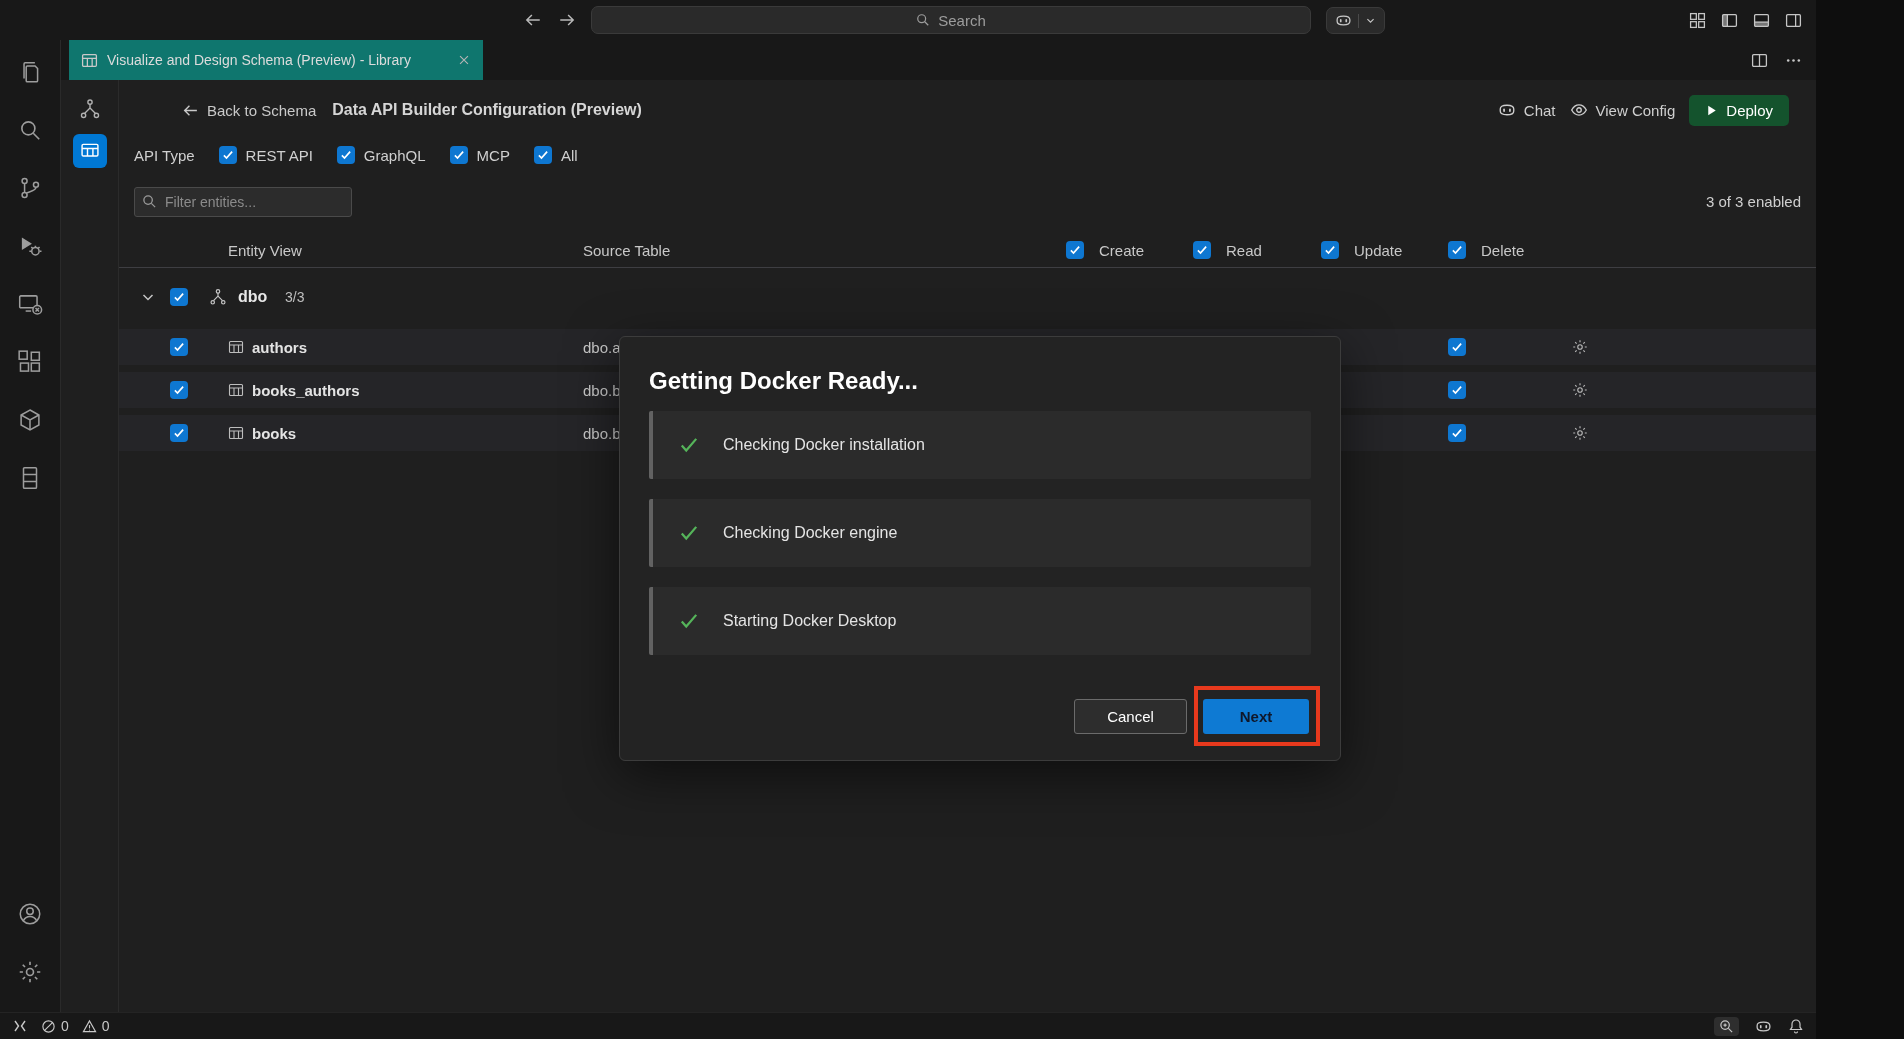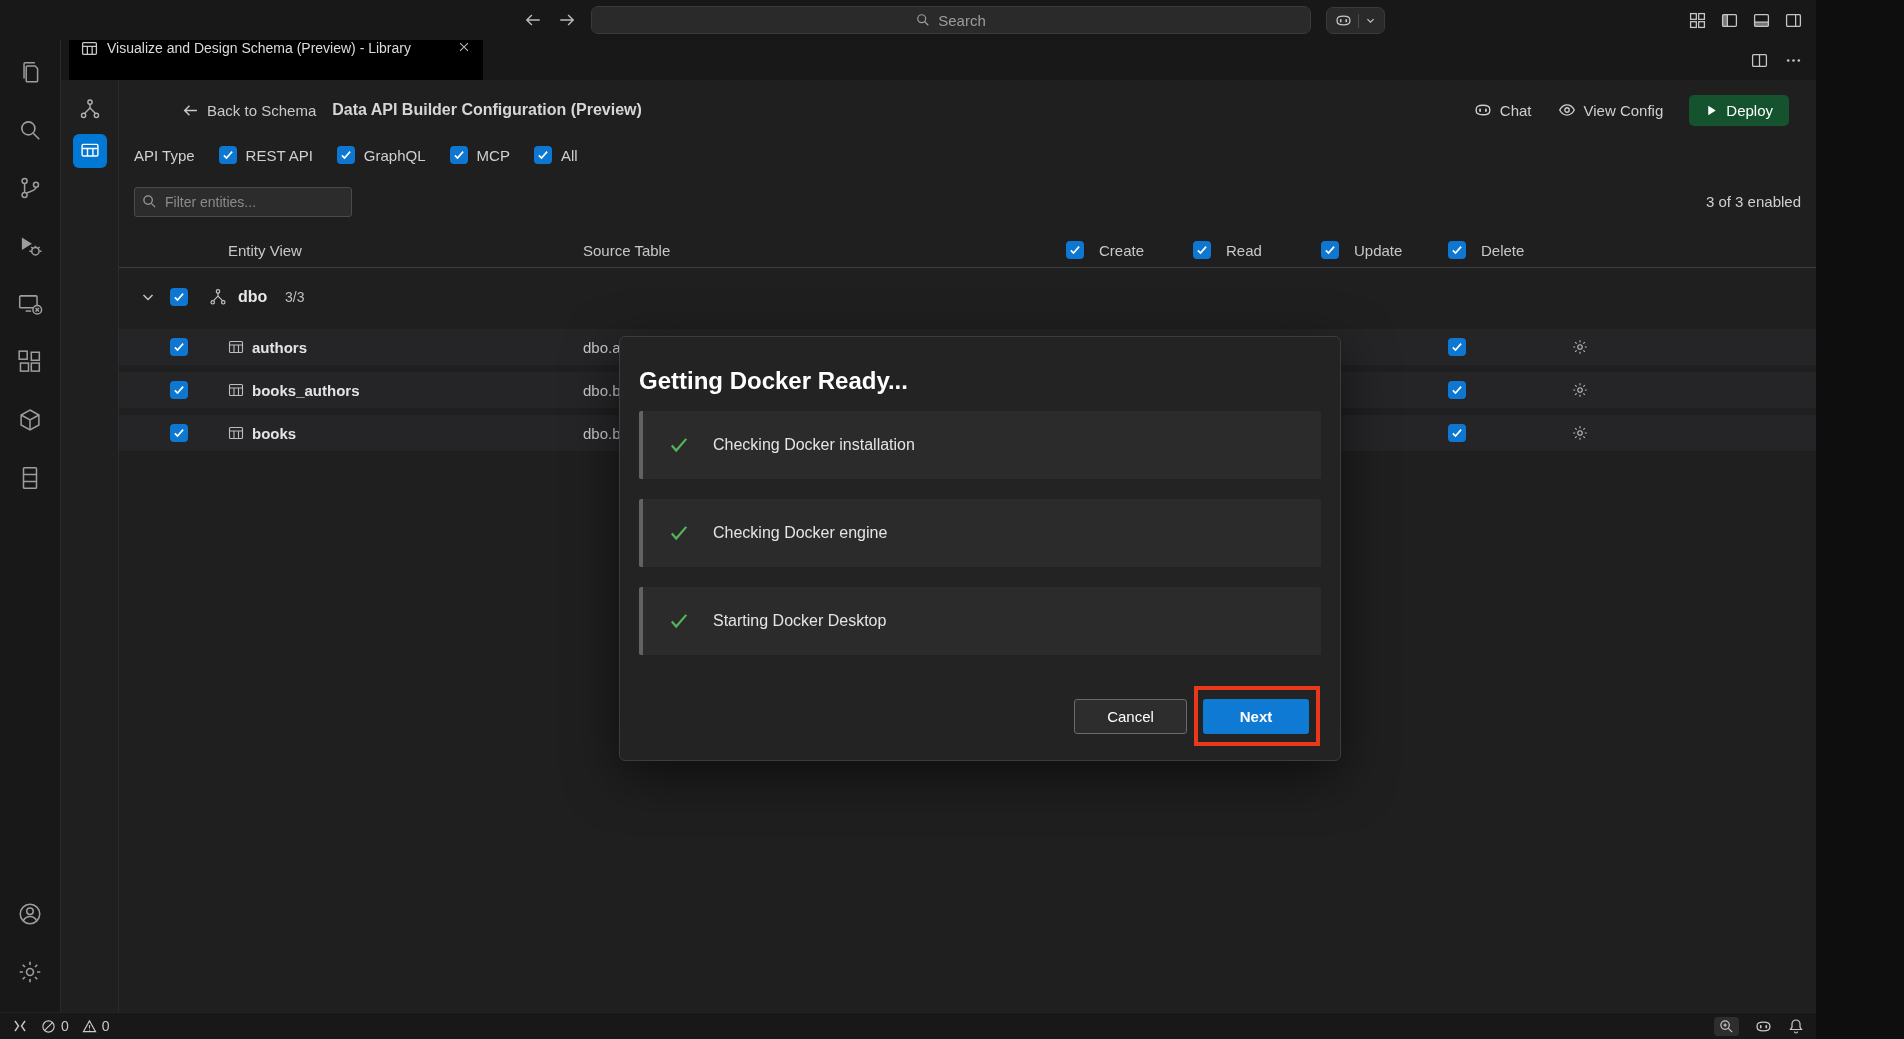--- a/index.html
+++ b/index.html
@@ -12,41 +12,41 @@
   
   .titlebar{position:absolute;left:0;top:0;right:0;height:40px;background:#181818}
   .nav-group{position:absolute;left:524px;top:0;height:40px;display:flex;align-items:center;gap:16px;color:#b9b9b9}
   .command-center{position:absolute;left:591px;top:6px;width:720px;height:28px;background:#2a2a2a;border:1px solid #3a3a3a;border-radius:7px;display:flex;align-items:center;justify-content:center;gap:8px;color:#9d9d9d;font-size:15px}
   .copilot-pill{position:absolute;left:1326px;top:7px;height:27px;padding:0 8px;background:#2a2a2a;border:1px solid #3a3a3a;border-radius:7px;display:flex;align-items:center;gap:6px;color:#c8c8c8}
   .pill-sep{width:1px;height:14px;background:#4a4a4a}
   .layout-group{position:absolute;right:14px;top:0;height:40px;display:flex;align-items:center;gap:15px;color:#c6c6c6}
 
   
   .tabbar{position:absolute;left:61px;top:40px;right:0;height:40px;background:#181818;display:flex;align-items:stretch}
-  .tab{margin-left:8px;width:414px;background:#000000;display:flex;align-items:flex-start;gap:9px;padding:0 12px}
+  .tab{margin-left:8px;width:414px;background:#0f766e;display:flex;align-items:center;gap:9px;padding:0 12px}
   .tab-label{font-size:14px;color:#dcdcdc;white-space:nowrap;overflow:hidden;flex:1}
   .tab-ic{color:#c9c9c9}
   .tab-close{color:#b5b5b5;display:flex}
   .tab-actions{margin-left:auto;display:flex;align-items:center;gap:17px;padding-right:14px;color:#c6c6c6}
 
   
   .activitybar{position:absolute;left:0;top:40px;bottom:27px;width:61px;background:#181818;border-right:1px solid #2a2a2a;display:flex;flex-direction:column;align-items:center;padding:8px 0 6px}
   .ab-item{width:48px;height:48px;display:flex;align-items:center;justify-content:center;color:#9d9d9d;margin-bottom:10px}
   .ab-spacer{flex:1}
 
   
   .main{position:absolute;left:61px;top:80px;right:0;bottom:27px;background:#1f1f1f}
   .iconstrip{position:absolute;left:0;top:0;bottom:0;width:58px;border-right:1px solid #2b2b2b;display:flex;flex-direction:column;align-items:center;padding-top:12px;gap:8px}
   .strip-btn{width:34px;height:34px;border-radius:6px;display:flex;align-items:center;justify-content:center;color:#b2b2b2}
   .strip-btn.active{background:#0078d4;color:#fff}
 
   .page-toolbar{position:absolute;left:121px;right:27px;top:10px;height:40px;display:flex;align-items:center}
   .back-link{display:flex;align-items:center;gap:8px;color:#c9c9c9;font-size:15px}
   .page-title{font-size:16px;font-weight:700;color:#d6d6d6;margin-left:16px;white-space:nowrap}
-  .toolbar-right{margin-left:auto;display:flex;align-items:center;gap:26px}
+  .toolbar-right{margin-left:auto;display:flex;align-items:center;gap:14px}
   .text-btn{display:flex;align-items:center;gap:8px;color:#cfcfcf;font-size:15px}
   .deploy-btn{display:flex;align-items:center;gap:8px;background:#14532d;color:#fff;font-size:15px;height:31px;padding:0 16px;border-radius:5px}
 
   .filter-row{position:absolute;left:73px;top:55px;height:40px;display:flex;align-items:center;gap:24px;font-size:15px;color:#d0d0d0}
   .opt{display:flex;align-items:center;gap:9px}
 
   .cb{width:18px;height:18px;background:#0e77d1;border-radius:4px;display:flex;align-items:center;justify-content:center;flex:none}
   .cb.abs{position:absolute;top:50%;transform:translateY(-50%)}
 
   .entity-filter{position:absolute;left:73px;top:107px;width:218px;height:30px}
@@ -61,30 +61,30 @@
   .group-row{position:relative;height:46px;margin-top:6px;font-size:16px}
   .group-name{font-weight:700;color:#e8e8e8}
   .group-count{font-size:14px;color:#bfbfbf}
   .row{position:relative;height:36px;background:#252528;margin-top:9px}
   .row + .row{margin-top:7px}
   .row-name{font-weight:700;color:#e4e4e4;font-size:15px}
   .row-source{color:#c8c8c8;font-size:15px}
   .gear-btn{color:#b9b9b9}
 
   
-  .dialog{position:absolute;left:619px;top:336px;width:722px;height:425px;background:#232323;border:1px solid #3c3c3c;border-radius:6px;box-shadow:0 14px 52px rgba(0,0,0,.55);padding:30px 19px 0}
+  .dialog{position:absolute;left:619px;top:336px;width:722px;height:425px;background:#232323;border:1px solid #3c3c3c;border-radius:6px;box-shadow:0 14px 52px rgba(0,0,0,.55);padding:30px 29px 0}
   .dialog-title{font-size:24px;font-weight:700;color:#fff}
   .dialog-sub{font-size:15px;color:#cfcfcf;margin-top:14px}
   .steps{margin-top:16px}
   .step{height:68px;background:#2b2b2b;border-left:4px solid #626262;border-radius:2px;display:flex;align-items:center;gap:24px;padding-left:26px}
   .step + .step{margin-top:20px}
   .step-text{font-size:16px;color:#e4e4e4}
   .dialog-actions{position:absolute;left:454px;top:362px;display:flex;gap:16px}
   .cancel-btn{width:113px;height:35px;background:#2d2d2d;border:1px solid #6b6b6b;border-radius:3px;color:#fff;font-size:15px;display:flex;align-items:center;justify-content:center}
-  .next-btn{width:106px;height:35px;background:#0e7ad3;border-radius:3px;color:#ffffff;font-size:15px;font-weight:700;display:flex;align-items:center;justify-content:center}
+  .next-btn{width:106px;height:35px;background:#0e7ad3;border-radius:3px;color:#0f172a;font-size:15px;font-weight:700;display:flex;align-items:center;justify-content:center}
   .annotation{position:absolute;left:574px;top:349px;width:126px;height:60px;border:4px solid #e8391d;pointer-events:none}
 
   
   .statusbar{position:absolute;left:0;right:0;bottom:0;height:27px;background:#181818;border-top:1px solid #242424;display:flex;align-items:center;padding:0 12px;font-size:14px;color:#c8c8c8}
   .sb-left{display:flex;align-items:center;gap:13px}
   .sb-item{display:flex;align-items:center;gap:5px}
   .sb-right{margin-left:auto;display:flex;align-items:center;gap:16px}
   .zoom-badge{background:#2e2e2e;border-radius:4px;padding:2px 5px;display:flex;align-items:center}
 </style>
 </head>

